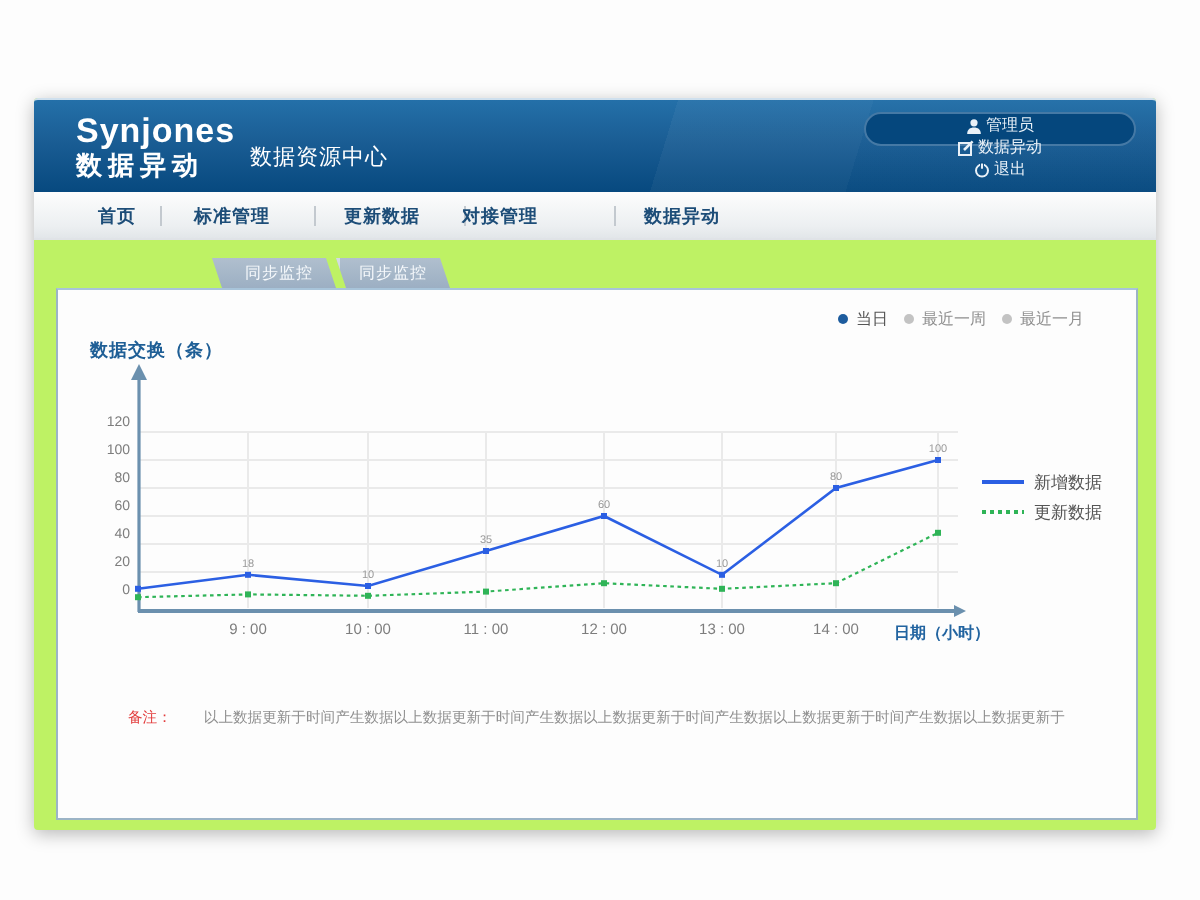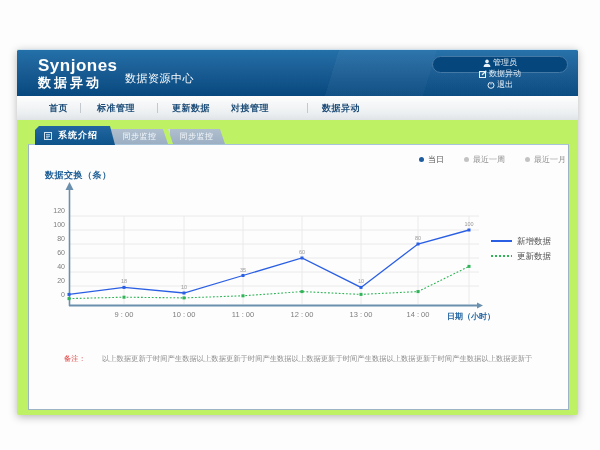--- a/index.html
+++ b/index.html
@@ -23,21 +23,21 @@
   
   .tab { position:absolute; color:#fff; cursor:pointer; }
   .tab-active { left:18px; top:77px; width:80px; height:19px; z-index:2; background:linear-gradient(180deg,#2166a0,#0e548b); clip-path:polygon(0 100%, 0 4px, 4px 0, calc(100% - 5px) 0, 100% 100%); display:flex; align-items:center; }
   .tab-active .tab-label { font-size:9px; font-weight:bold; margin-left:6px; letter-spacing:1px; }
   .tab-inactive { top:80px; width:57px; height:15px; background:linear-gradient(180deg,#b0bfce,#9cafc3); clip-path:polygon(0 0, calc(100% - 5px) 0, 100% 100%, 5px 100%); display:flex; align-items:center; justify-content:center; font-size:8px; color:#f6f9fc; letter-spacing:.5px;text-align:right; }
   .tab2 { left:89px; width:62px; padding-left:5px; }
   .tab3 { left:151px; box-shadow:inset 2px 0 0 rgba(255,255,255,.45); }
   .tab-icon { width:8px; height:8px; margin-left:9px; }
   
   .panel { position:absolute; left:11px; top:95px; width:541px; height:266px; background:#fdfdfd; border:1px solid #9cb4c6; border-top-color:#a8c4da; }
-  .p-legend { position:absolute; left:390px; top:9px; display:flex; align-items:center; gap:20px; }
+  .p-legend { position:absolute; left:390px; top:9px; display:flex; align-items:center; gap:8px; }
   .p-item { display:flex; align-items:center; gap:4px; cursor:pointer; }
   .p-dot { width:5px; height:5px; border-radius:50%; }
   .p-label { font-size:8px; }
   .y-title { position:absolute; left:16px; top:24px; font-size:9px; font-weight:bold; color:#1f5f96; letter-spacing:.5px; }
   .note { position:absolute; left:35px; top:209px; font-size:7.3px; white-space:nowrap; }
   .note-prefix { color:#e23b3b; }
   .note-text { color:#8f8f8f;padding-left:16px; }
   #chart-svg { position:absolute; left:0; top:0; }
 </style>
 </head>
@@ -82,27 +82,20 @@
     <span class="nav-div" style="left:63px"></span>
     <span class="nav-item" style="left:80px">标准管理</span>
     <span class="nav-div" style="left:140px"></span>
     <span class="nav-item" style="left:155px">更新数据</span>
     <span class="nav-div" style="left:215px"></span>
     <span class="nav-item" style="left:214px">对接管理</span>
     <span class="nav-div" style="left:290px"></span>
     <span class="nav-item" style="left:305px">数据异动</span>
   </div>
 
-  <div class="tab tab-active">
-    <svg class="tab-icon" viewBox="0 0 8 8">
-        <rect x="0.5" y="0.5" width="7" height="7" fill="none" stroke="#cfe0ee" stroke-width="1"></rect>
-        <path d="M2 2.7 H6 M2 4.3 H6 M2 5.9 H4.5" stroke="#cfe0ee" stroke-width="0.9"></path>
-      </svg>
-    <span class="tab-label">系统介绍</span>
-  </div>
   <div class="tab tab-inactive tab2">同步监控</div>
   <div class="tab tab-inactive tab3">同步监控</div>
 
   <div class="panel">
     <div class="p-legend">
       <span class="p-item">
         <span class="p-dot" style="background:#1d5c9e"></span>
         <span class="p-label" style="color:#555">当日</span>
       </span>
       <span class="p-item">

